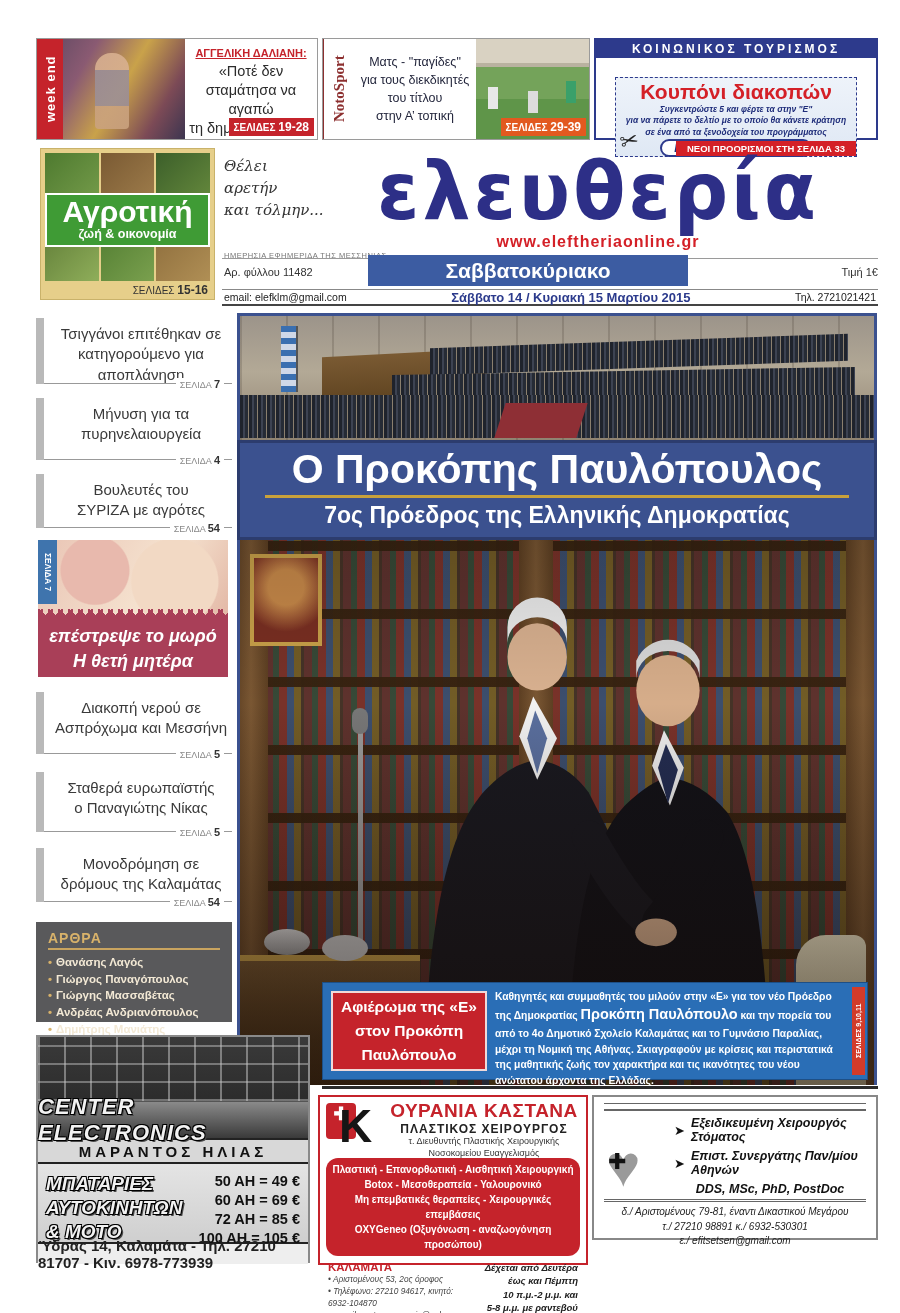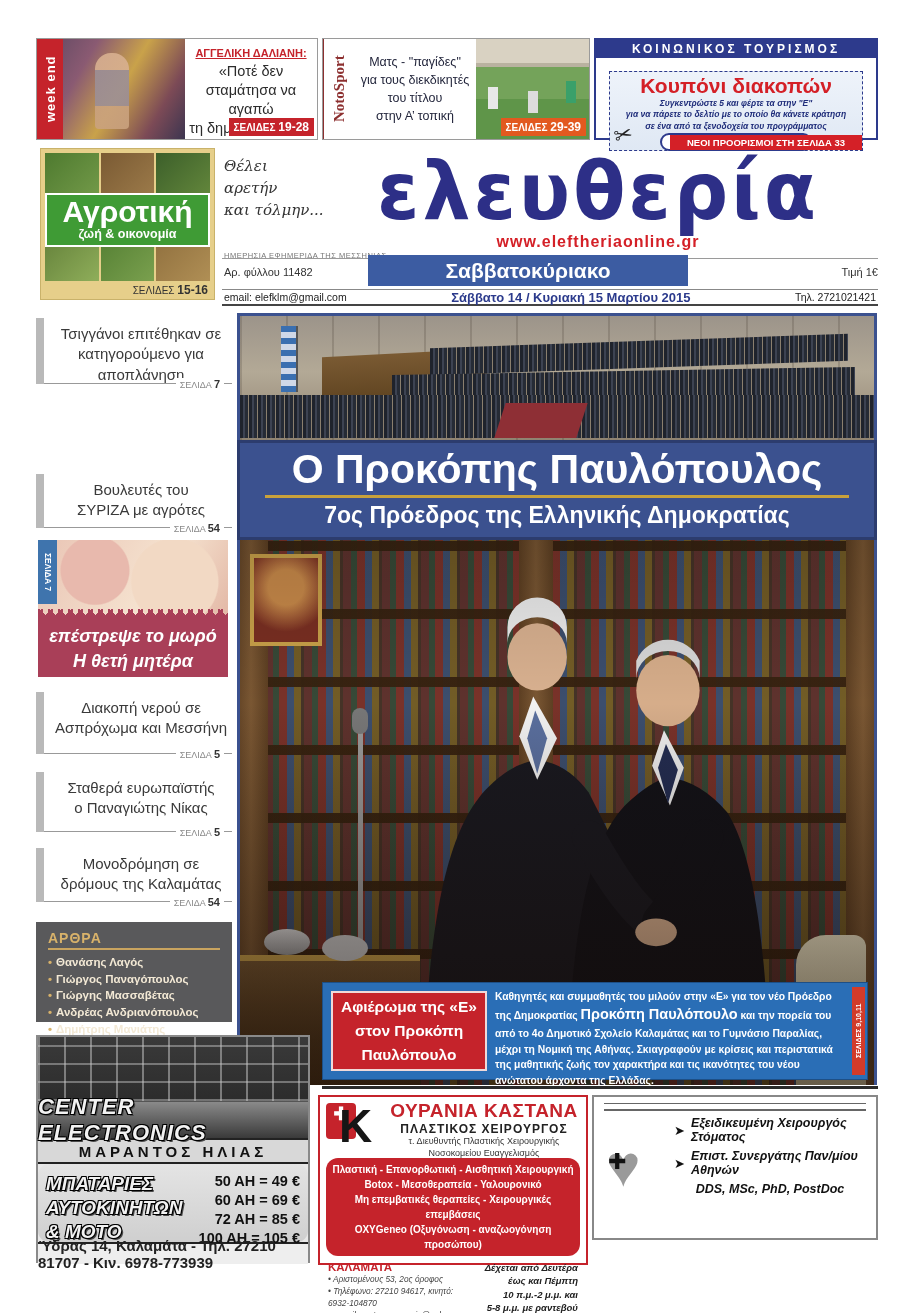--- a/index.html
+++ b/index.html
@@ -33,21 +33,21 @@
      font-size:12.5px;color:#23263c;line-height:1.45;}
   .ns-photo{position:relative;flex:1;
      background:linear-gradient(#d9d2c2 0 26%,#74a35a 26% 60%,#5f9549 60%);}
   .ns-photo::before{content:"";position:absolute;left:12px;top:48px;width:10px;height:22px;background:#e8e8e8;box-shadow:40px 4px 0 #dcdcdc,78px -6px 0 #3aa06a,118px 8px 0 #8c2f2f;}
   .ns-photo::after{content:"";position:absolute;left:0;top:24%;width:100%;height:4px;background:#b9b2a0;}
   .ns-pages{background:#e2591f;margin-left:10px;}
   
   .coupon{left:594px;width:284px;border:2px solid #2d3a8c;}
   .cp-head{height:18px;background:#2d3a8c;color:#fff;text-align:center;font-weight:bold;
      font-size:12px;letter-spacing:3px;line-height:18px;}
-  .cp-body{position:relative;height:78px;border:1px dashed #2d3a8c;margin:13px;
+  .cp-body{position:relative;height:78px;border:1px dashed #2d3a8c;margin:19px;
      background:linear-gradient(#eef3fa,#dfe8f4);text-align:center;}
   .cp-title{color:#d42027;font-weight:bold;font-size:21px;margin-top:2px;}
   .cp-line{font-size:8.5px;font-weight:bold;font-style:italic;color:#1f2d7a;line-height:1.35;}
   .cp-oval{display:inline-block;margin-top:1px;padding:0 12px;border:2px solid #2d3a8c;border-radius:12px;
      background:#fff;color:#1f2d7a;font-weight:bold;font-style:italic;font-size:12px;}
   .cp-foot{position:absolute;right:0;bottom:0;left:60px;background:#d42027;color:#fff;
      font-size:9.5px;font-weight:bold;text-align:center;padding:2px 0;}
   .cp-scissors{position:absolute;left:4px;bottom:2px;font-size:22px;color:#222;transform:rotate(-15deg);}
 
   
@@ -160,21 +160,21 @@
      background:repeating-linear-gradient(90deg,rgba(200,200,200,.5) 0 2px,transparent 2px 26px),
                 repeating-linear-gradient(0deg,rgba(220,220,220,.4) 0 2px,transparent 2px 18px),
                 linear-gradient(#3a3a3a,#2c2c2c);}
   .ce-logo{height:36px;display:flex;align-items:center;justify-content:center;
      background:linear-gradient(#8a8a8a,#3a3a3a);}
   .outline-txt{color:#f2f2f2;font-weight:bold;font-style:italic;
      text-shadow:-1px -1px 0 #000,1px -1px 0 #000,-1px 1px 0 #000,1px 1px 0 #000,2px 2px 0 #4a4a4a;}
   .ce-logo .outline-txt{font-size:22px;letter-spacing:1px;}
   .ce-owner{height:22px;background:#d8d8d8;border-top:2px solid #222;border-bottom:2px solid #222;
      display:flex;align-items:center;justify-content:center;font-weight:bold;font-size:15px;letter-spacing:4px;color:#111;}
-  .ce-body{display:flex;height:78px;background:linear-gradient(#e4e4e4,#cfcfcf);border-radius:11px;}
+  .ce-body{display:flex;height:78px;background:linear-gradient(#e4e4e4,#cfcfcf);}
   .ce-products{flex:1;padding:8px 0 0 8px;}
   .ce-products div{font-size:19px;line-height:1.25;}
   .ce-prices{width:124px;padding:8px 8px 0 0;text-align:right;font-weight:bold;font-size:14.5px;line-height:1.3;color:#111;}
   .ce-addr{height:20px;border-top:2px solid #222;display:flex;align-items:center;justify-content:center;
      font-size:15px;font-weight:bold;color:#222;background:#eee;}
 
   .ka{left:318px;top:1095px;width:270px;height:170px;border:2px solid #c5232b;background:#fff;box-sizing:border-box;}
   .ka-head{position:relative;height:58px;}
   .ka-logo{position:absolute;left:6px;top:6px;width:50px;height:52px;}
   .ka-cross{position:absolute;left:0;top:0;width:30px;height:36px;background:#c5232b;border-radius:4px;
@@ -287,20 +287,29 @@
   </div>
 
   <div class="abs sb-item" style="top:318px;height:76px;">
     <div class="sb-bar"></div>
     <div class="sb-text">
         <div>Τσιγγάνοι επιτέθηκαν σε</div>
         <div>κατηγορούμενο για αποπλάνηση</div>
       </div>
     <div class="sb-pageline"></div>
     <div class="sb-page"><span>ΣΕΛΙΔΑ</span> <b>7</b></div>
+  </div>
+  <div class="abs sb-item" style="top:398px;height:72px;">
+    <div class="sb-bar"></div>
+    <div class="sb-text">
+        <div>Μήνυση για τα</div>
+        <div>πυρηνελαιουργεία</div>
+      </div>
+    <div class="sb-pageline"></div>
+    <div class="sb-page"><span>ΣΕΛΙΔΑ</span> <b>4</b></div>
   </div>
   <div class="abs sb-item" style="top:474px;height:64px;">
     <div class="sb-bar"></div>
     <div class="sb-text">
         <div>Βουλευτές του</div>
         <div>ΣΥΡΙΖΑ με αγρότες</div>
       </div>
     <div class="sb-pageline"></div>
     <div class="sb-page"><span>ΣΕΛΙΔΑ</span> <b>54</b></div>
   </div>
@@ -478,15 +487,20 @@
       <div class="ts-row">
         <span class="ts-arrow">➤</span>
         <span class="t">Εξειδικευμένη Χειρουργός Στόματος</span>
       </div>
       <div class="ts-row">
         <span class="ts-arrow">➤</span>
         <span class="t">Επιστ. Συνεργάτης Παν/μίου Αθηνών</span>
       </div>
       <div class="ts-deg">DDS, MSc, PhD, PostDoc</div>
     </div>
+    <div class="ts-addr">
+      <div>δ./ Αριστομένους 79-81, έναντι Δικαστικού Μεγάρου</div>
+      <div>τ./ 27210 98891  κ./ 6932-530301</div>
+      <div>ε./ efitsetsen@gmail.com</div>
+    </div>
   </div>
 
 </div>
 
 </body></html>

